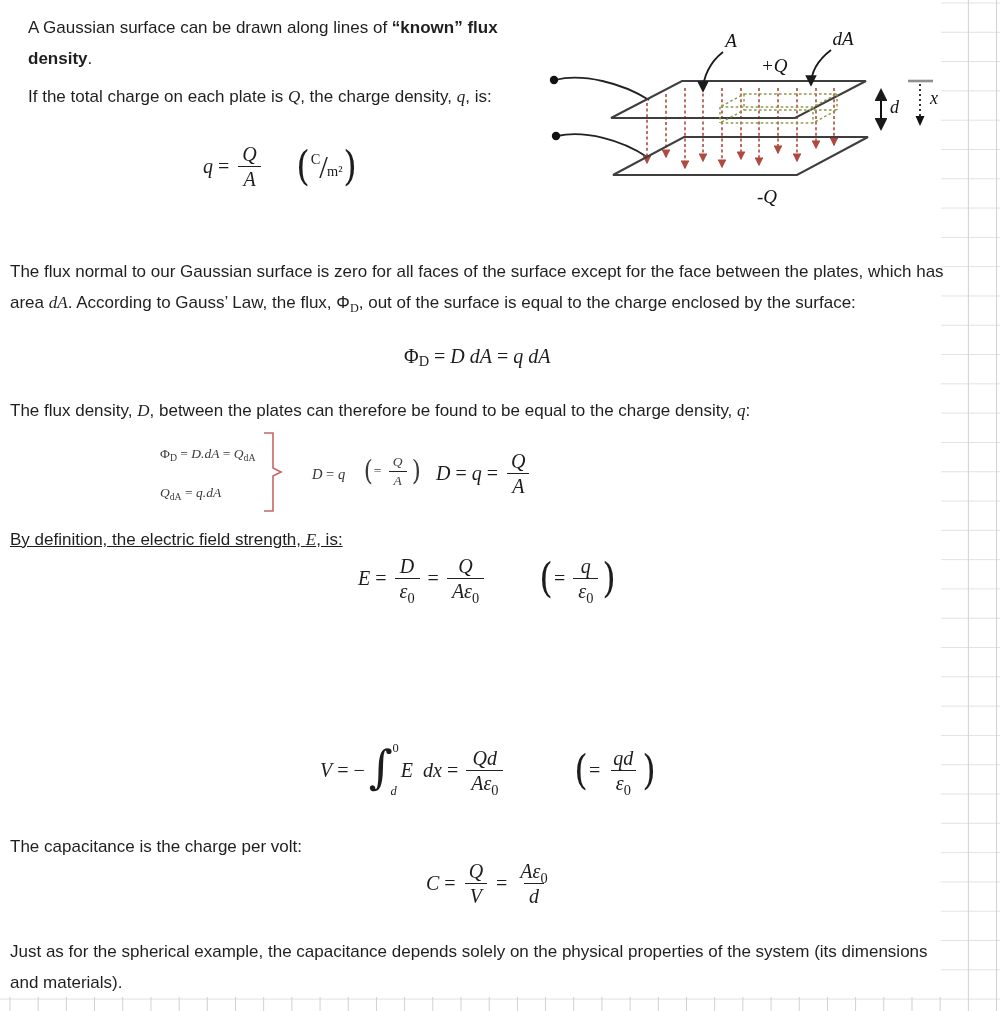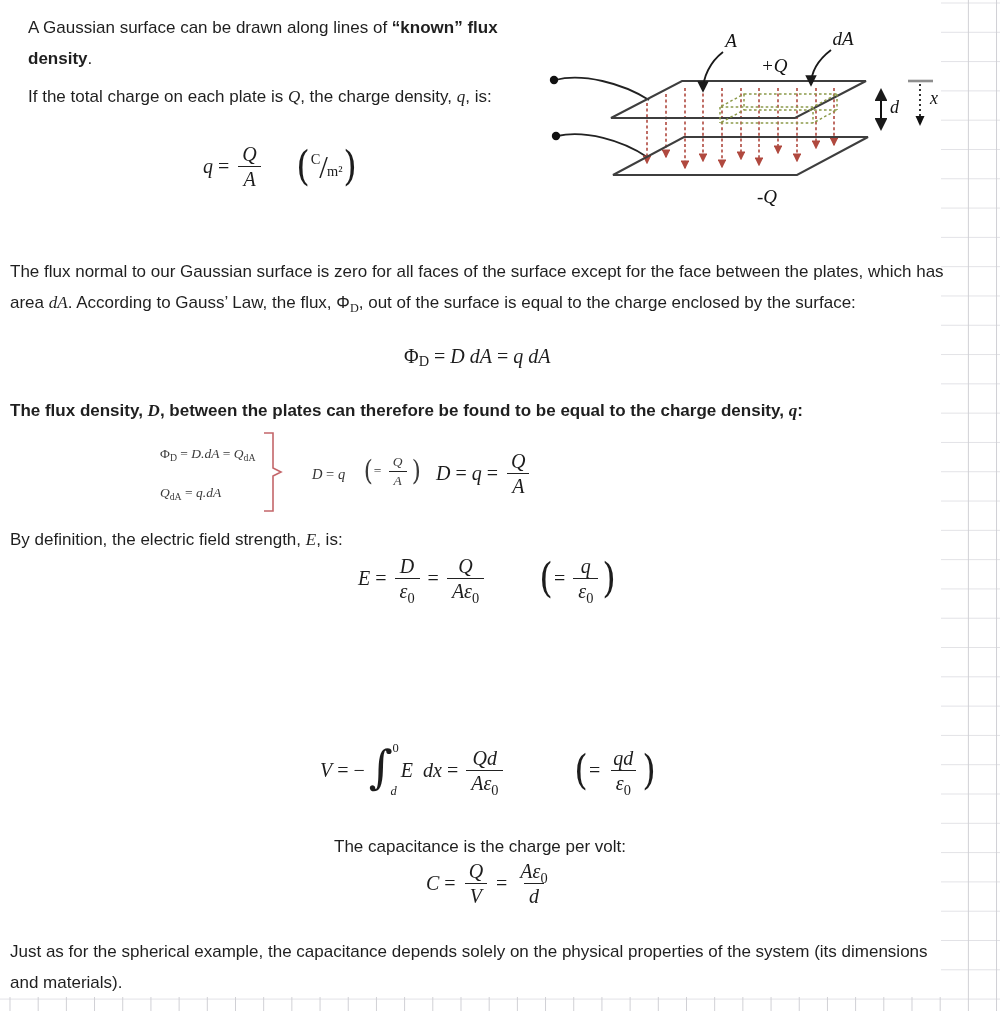--- a/index.html
+++ b/index.html
@@ -160,21 +160,21 @@
       <span>Φ</span>
       <span class="sb">D</span>
       <span>&nbsp;=&nbsp;</span>
       <span class="mi">D</span>
       <span class="mi">&nbsp;dA</span>
       <span>&nbsp;=&nbsp;</span>
       <span class="mi">q</span>
       <span class="mi">&nbsp;dA</span>
     </div>
 
-  <p class="para" style="left:10px;top:395px;width:940px;font-weight:bold;"><span>The flux density, </span><span class="mi">D</span><span>, between the plates can therefore be found to be equal to the charge density, </span><span class="mi">q</span><span>:</span></p>
+  <p class="para" style="left:10px;top:395px;width:940px;"><span>The flux density, </span><span class="mi">D</span><span>, between the plates can therefore be found to be equal to the charge density, </span><span class="mi">q</span><span>:</span></p>
 
   <div class="eq small" style="left:160px;top:446px;">
       <span>Φ</span>
       <span class="sb">D</span>
       <span>&nbsp;=&nbsp;</span>
       <span class="mi">D.dA</span>
       <span>&nbsp;=&nbsp;</span>
       <span class="mi">Q</span>
       <span class="sb">dA</span>
     </div>
@@ -205,21 +205,21 @@
       <span class="mi">D</span>
       <span>&nbsp;=&nbsp;</span>
       <span class="mi">q</span>
       <span>&nbsp;=&nbsp;</span>
       <span class="frac">
         <span class="num"><span class="mi">Q</span></span>
         <span class="den"><span class="mi">A</span></span>
       </span>
     </div>
 
-  <p class="para" style="left:10px;top:524px;width:940px;"><span>By definition, the electric field strength, </span><span class="mi">E</span><span>, is:</span></p>
+  <p class="para" style="left:10px;top:524px;width:940px;text-decoration:underline;"><span>By definition, the electric field strength, </span><span class="mi">E</span><span>, is:</span></p>
 
   <div class="eq" style="left:358px;top:556px;">
       <span class="mi">E</span>
       <span>&nbsp;=&nbsp;</span>
       <span class="frac">
         <span class="num"><span class="mi">D</span></span>
         <span class="den"><span class="mi">ε</span><span class="sb">0</span></span>
       </span>
       <span>&nbsp;=&nbsp;</span>
       <span class="frac">
@@ -257,21 +257,21 @@
   <div class="eq" style="left:573px;top:748px;">
       <span class="bigp">(</span>
       <span>=&nbsp;</span>
       <span class="frac">
         <span class="num"><span class="mi">qd</span></span>
         <span class="den"><span class="mi">ε</span><span class="sb">0</span></span>
       </span>
       <span class="bigp">)</span>
     </div>
 
-  <p class="para" style="left:10px;top:831px;width:940px;text-align:center;"><span>The capacitance is the charge per volt:</span></p>
+  <p class="para" style="left:10px;top:831px;width:940px;"><span>The capacitance is the charge per volt:</span></p>
 
   <div class="eq" style="left:426px;top:861px;">
       <span class="mi">C</span>
       <span>&nbsp;=&nbsp;</span>
       <span class="frac">
         <span class="num"><span class="mi">Q</span></span>
         <span class="den"><span class="mi">V</span></span>
       </span>
       <span>&nbsp;=&nbsp;</span>
       <span class="frac">

